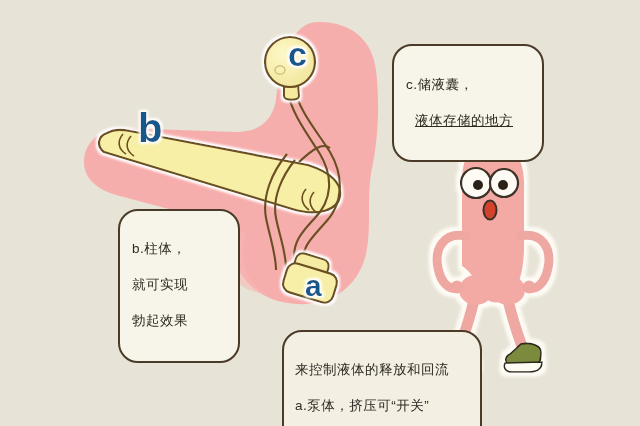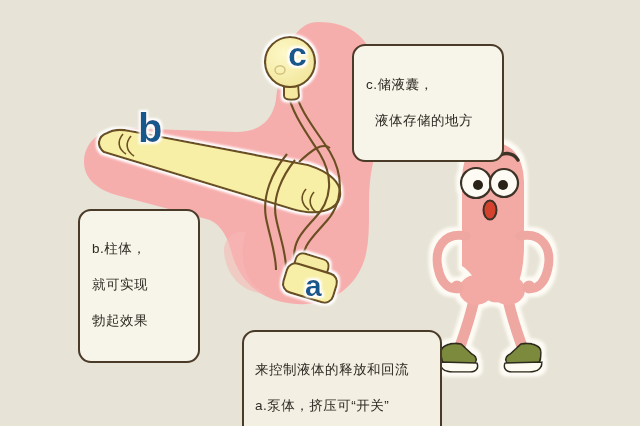--- a/index.html
+++ b/index.html
@@ -23,26 +23,27 @@
     position: absolute;
     inset: 0;
     width: 640px;
     height: 426px;
   }
   .callout {
     position: absolute;
     box-sizing: border-box;
     background: #f7f4e9;
     border: 2px solid #4a3a28;
-    border-radius: 13px;
+    border-radius: 20px;
     color: #2e2a24;
     line-height: 1.34;
     letter-spacing: 0.5px;
     white-space: pre-line;
     font-weight: 500;
+    margin-left: 40px;
   }
   #callout-c {
     left: 352px;
     top: 44px;
     width: 152px;
     padding: 12px 10px 12px 12px;
     font-size: 13.5px;
   }
   #callout-b {
     left: 78px;
@@ -52,21 +53,21 @@
     font-size: 13.5px;
   }
   #callout-a {
     left: 242px;
     top: 330px;
     width: 200px;
     padding: 11px 8px 12px 11px;
     font-size: 13.5px;
     background: #f3efe2;
   }
-  .callout-line2 { display: block; padding-left: 9px; }
+  .callout-line2 { display: block; padding-left: 9px; text-decoration: underline; }
   .callout .ln { display: block; }
 </style>
 </head>
 <body>
 
 <div id="stage">
 
   <svg id="artboard" viewBox="0 0 640 426">
     <defs>
       <filter id="whiteGlow" x="-60%" y="-60%" width="220%" height="220%">

